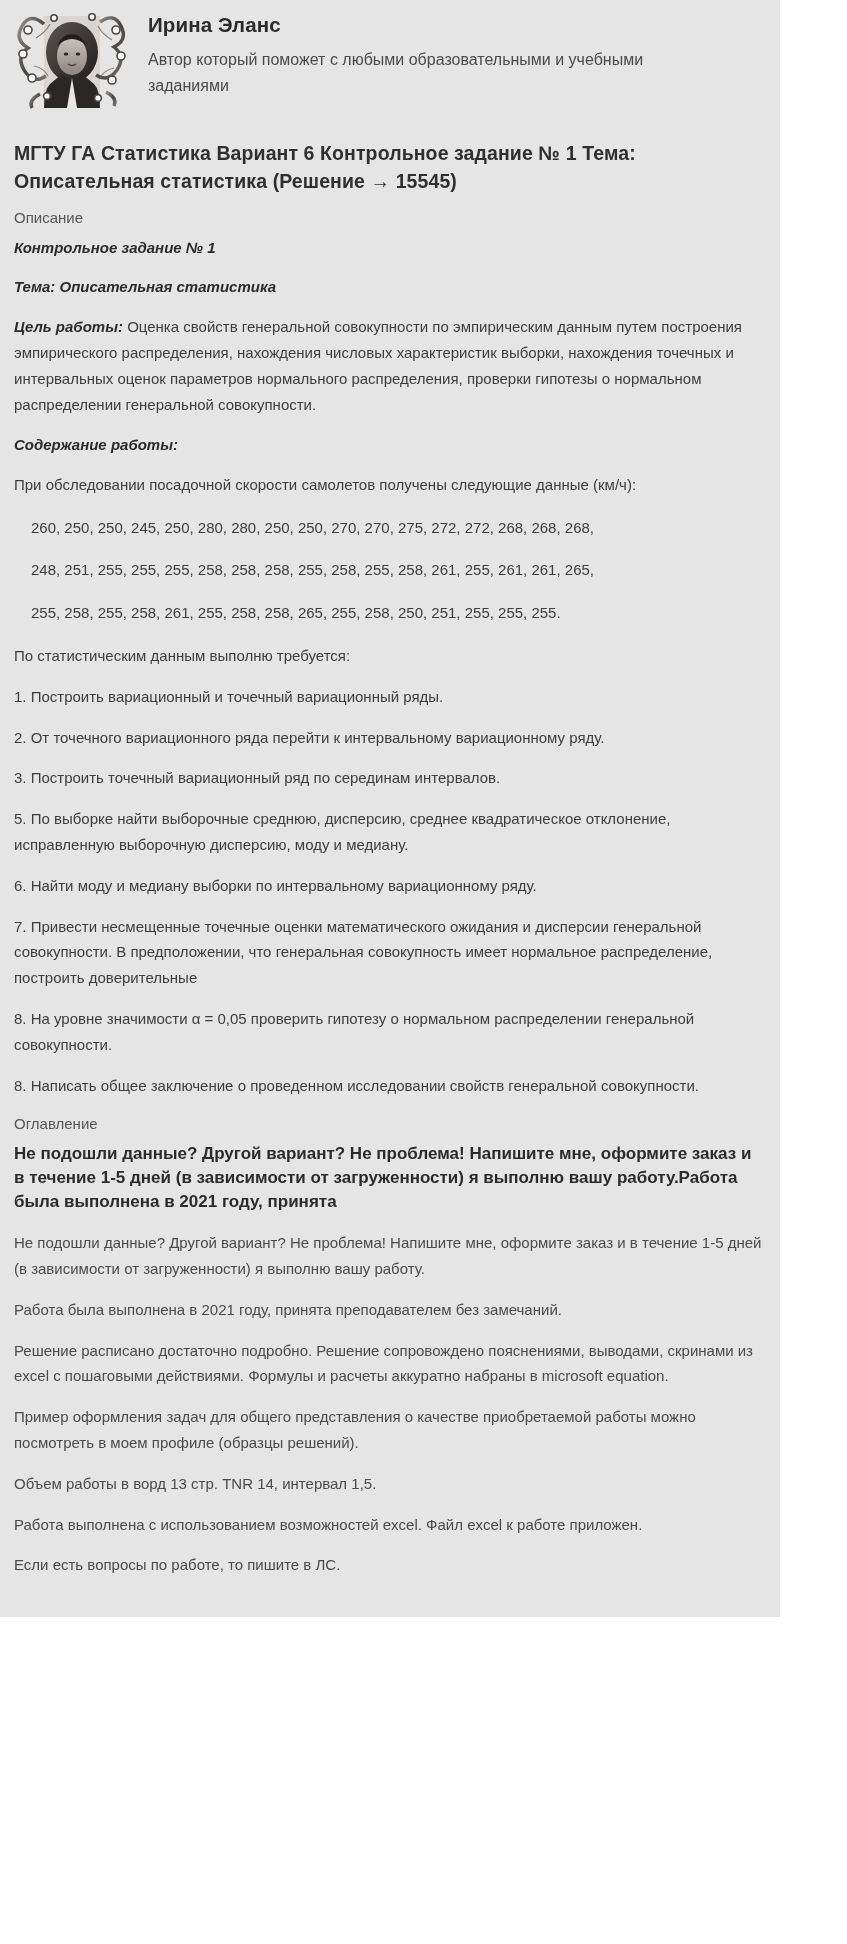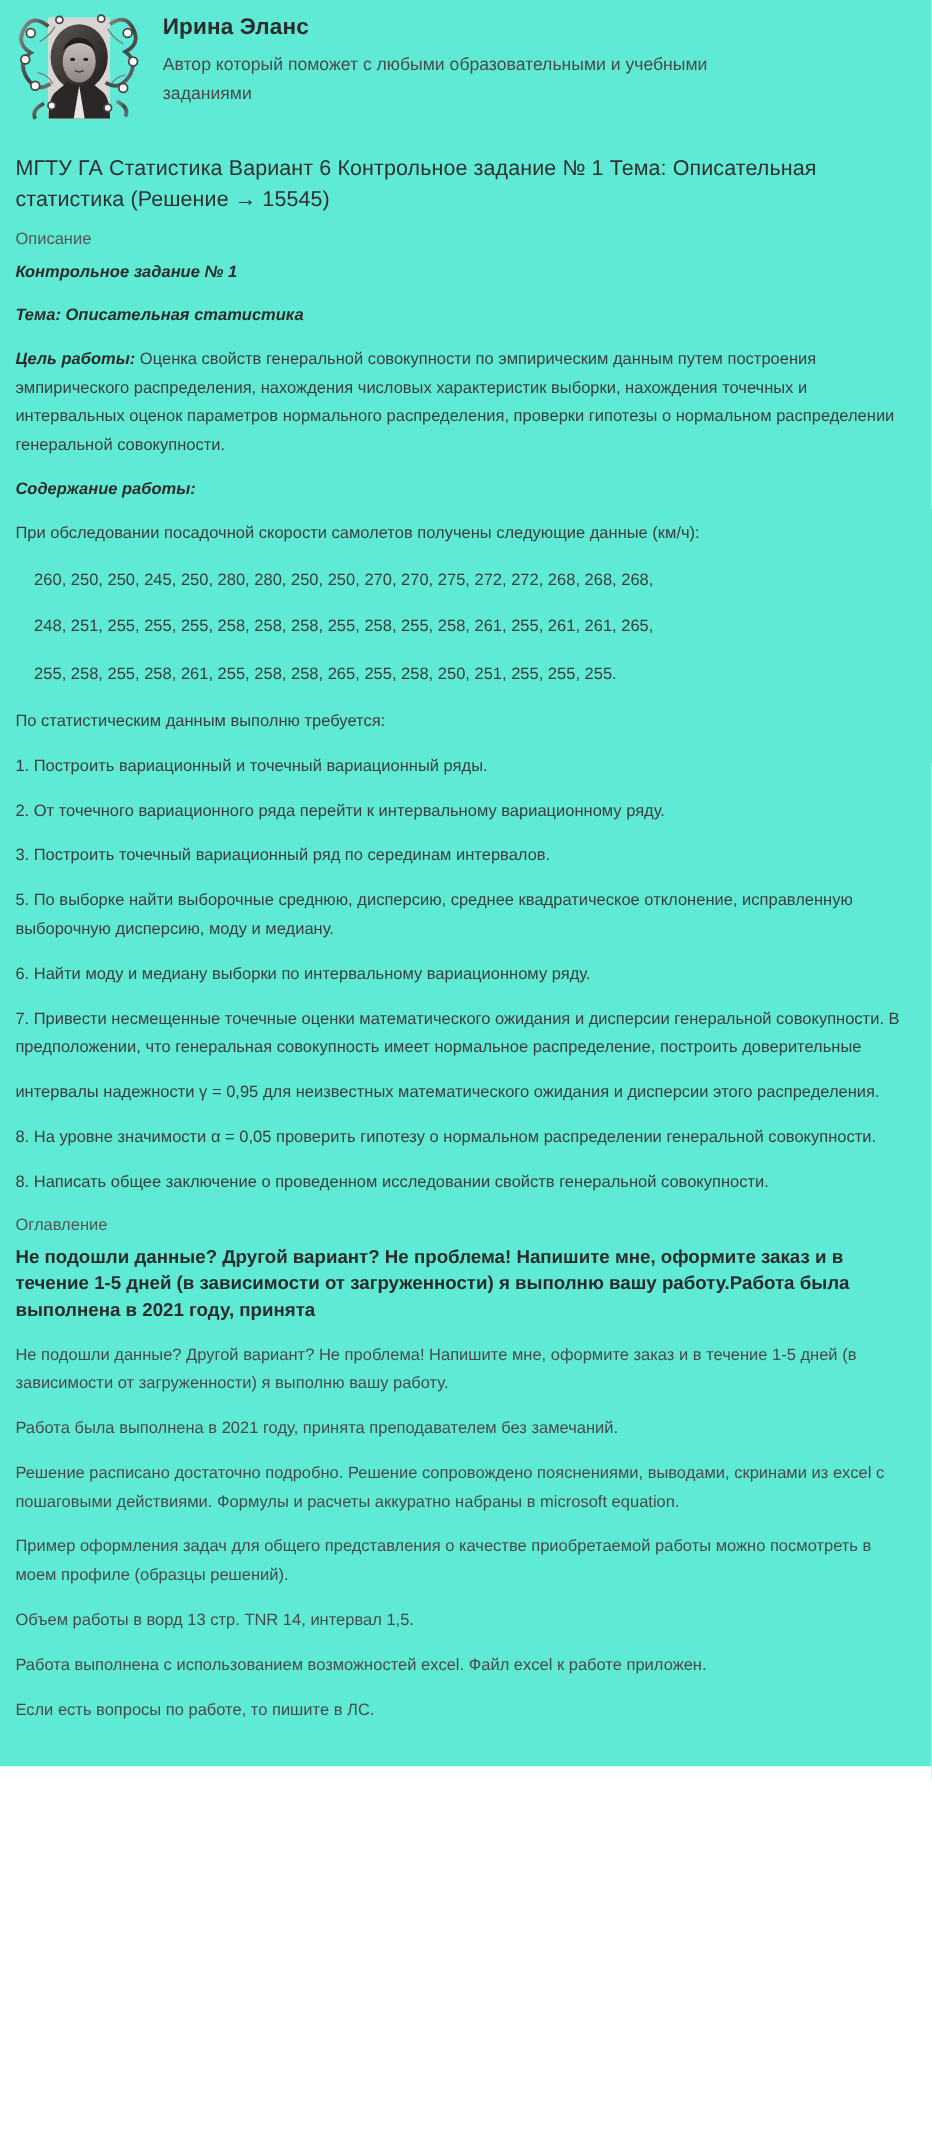--- a/index.html
+++ b/index.html
@@ -8,24 +8,24 @@
     padding: 0;
     background: #ffffff;
   }
   body {
     width: 847px;
     font-family: "Liberation Sans", "DejaVu Sans", sans-serif;
     color: #333333;
     -webkit-font-smoothing: antialiased;
   }
   .page {
-    width: 847px;
+    width: 780px;
     box-sizing: border-box;
     padding: 0 14px 24px 14px;
-    background: #5eead4;
+    background: #e5e5e5;
   }
 
   
   .author-header {
     display: flex;
     align-items: flex-start;
     padding: 8px 0 14px 0;
     gap: 14px;
   }
   .avatar {
@@ -52,21 +52,21 @@
     font-size: 16px;
     color: #4a4a4a;
     line-height: 1.62;
     margin: 0;
     max-width: 560px;
   }
 
   
   .doc-title {
     font-size: 19.5px;
-    font-weight: normal;
+    font-weight: bold;
     color: #2f2f2f;
     line-height: 1.42;
     margin: 14px 0 12px 0;
     letter-spacing: .1px;
   }
 
   
   .section-label {
     font-size: 15px;
     color: #555555;
@@ -233,21 +233,20 @@
 
   <p class="body-text">По статистическим данным выполню требуется:</p>
 
   <ol class="task-list">
     <li>1. Построить вариационный и точечный вариационный ряды.</li>
     <li>2. От точечного вариационного ряда перейти к интервальному вариационному ряду.</li>
     <li>3. Построить точечный вариационный ряд по серединам интервалов.</li>
     <li>5. По выборке найти выборочные среднюю, дисперсию, среднее квадратическое отклонение, исправленную выборочную дисперсию, моду и медиану.</li>
     <li>6. Найти моду и медиану выборки по интервальному вариационному ряду.</li>
     <li>7. Привести несмещенные точечные оценки математического ожидания и дисперсии генеральной совокупности. В предположении, что генеральная совокупность имеет нормальное распределение, построить доверительные</li>
-    <li>интервалы надежности γ = 0,95 для неизвестных математического ожидания и дисперсии этого распределения.</li>
     <li>8. На уровне значимости α = 0,05 проверить гипотезу о нормальном распределении генеральной совокупности.</li>
     <li>8. Написать общее заключение о проведенном исследовании свойств генеральной совокупности.</li>
   </ol>
 
   <div class="section-label">Оглавление</div>
 
   <div class="promo-heading">Не подошли данные? Другой вариант? Не проблема! Напишите мне, оформите заказ и в течение 1-5 дней (в зависимости от загруженности) я выполню вашу работу.Работа была выполнена в 2021 году, принята</div>
 
   <p class="promo-text">Не подошли данные? Другой вариант? Не проблема! Напишите мне, оформите заказ и в течение 1-5 дней (в зависимости от загруженности) я выполню вашу работу.</p>
   <p class="promo-text">Работа была выполнена в 2021 году, принята преподавателем без замечаний.</p>

